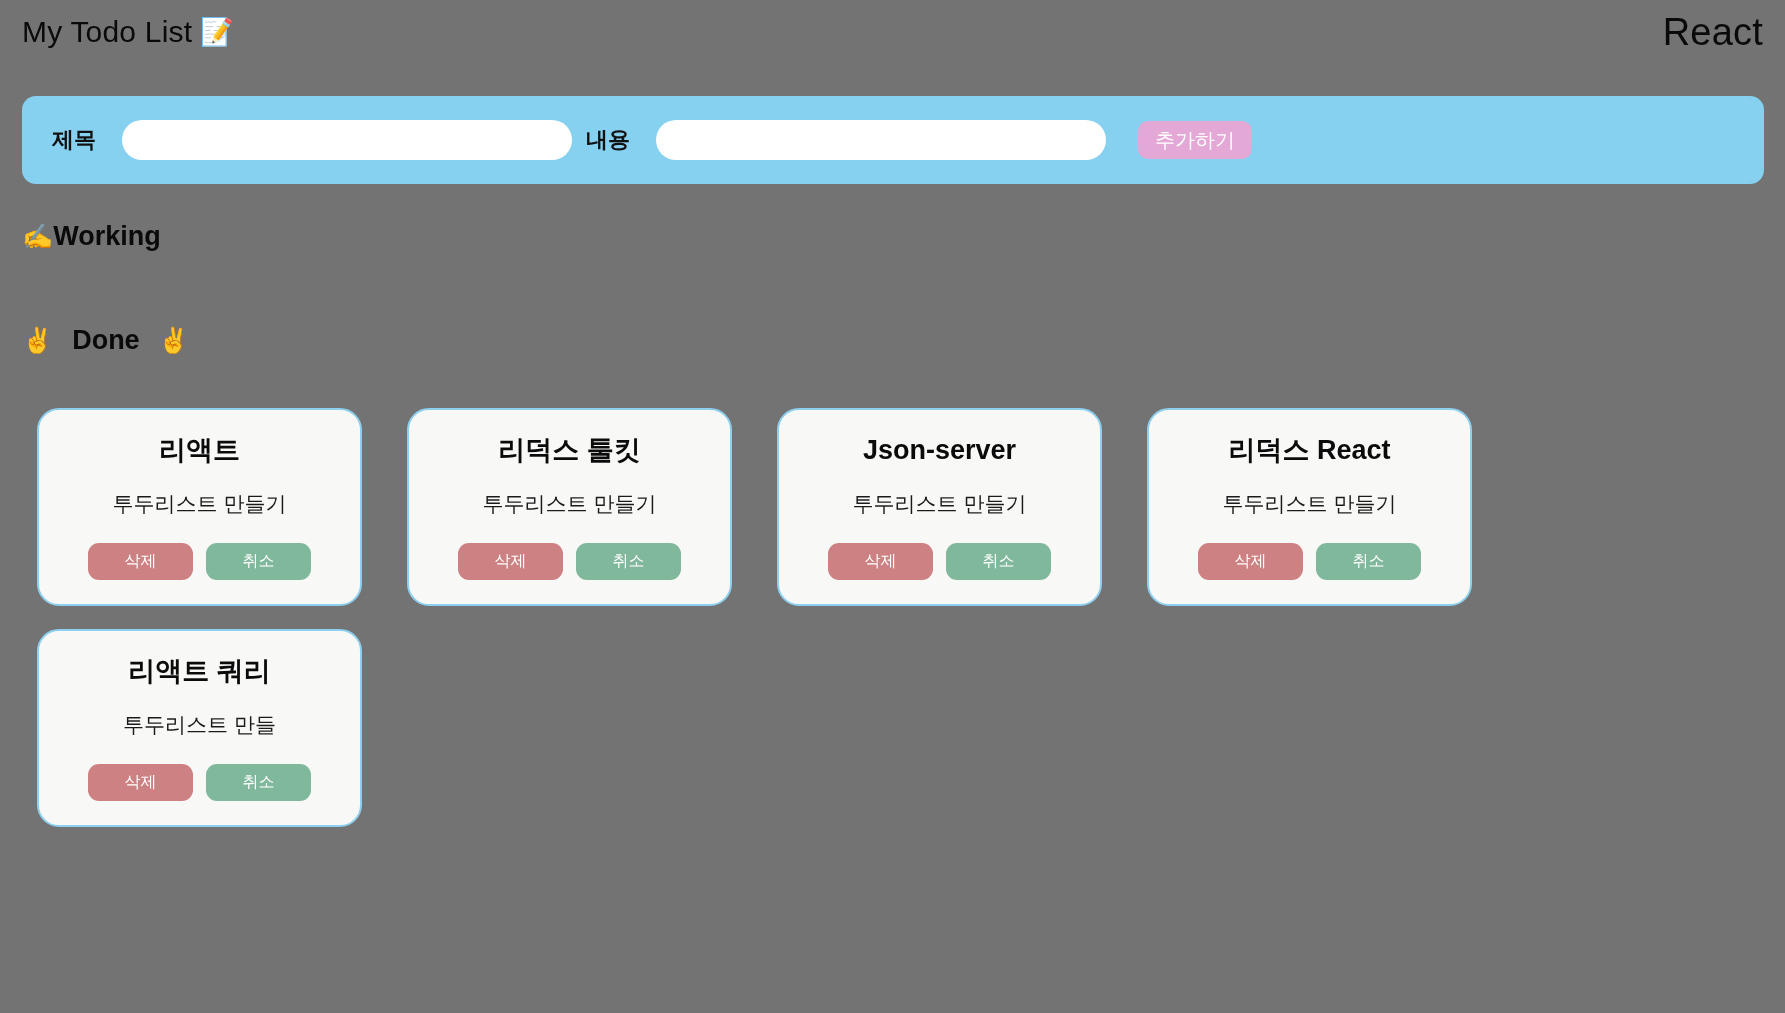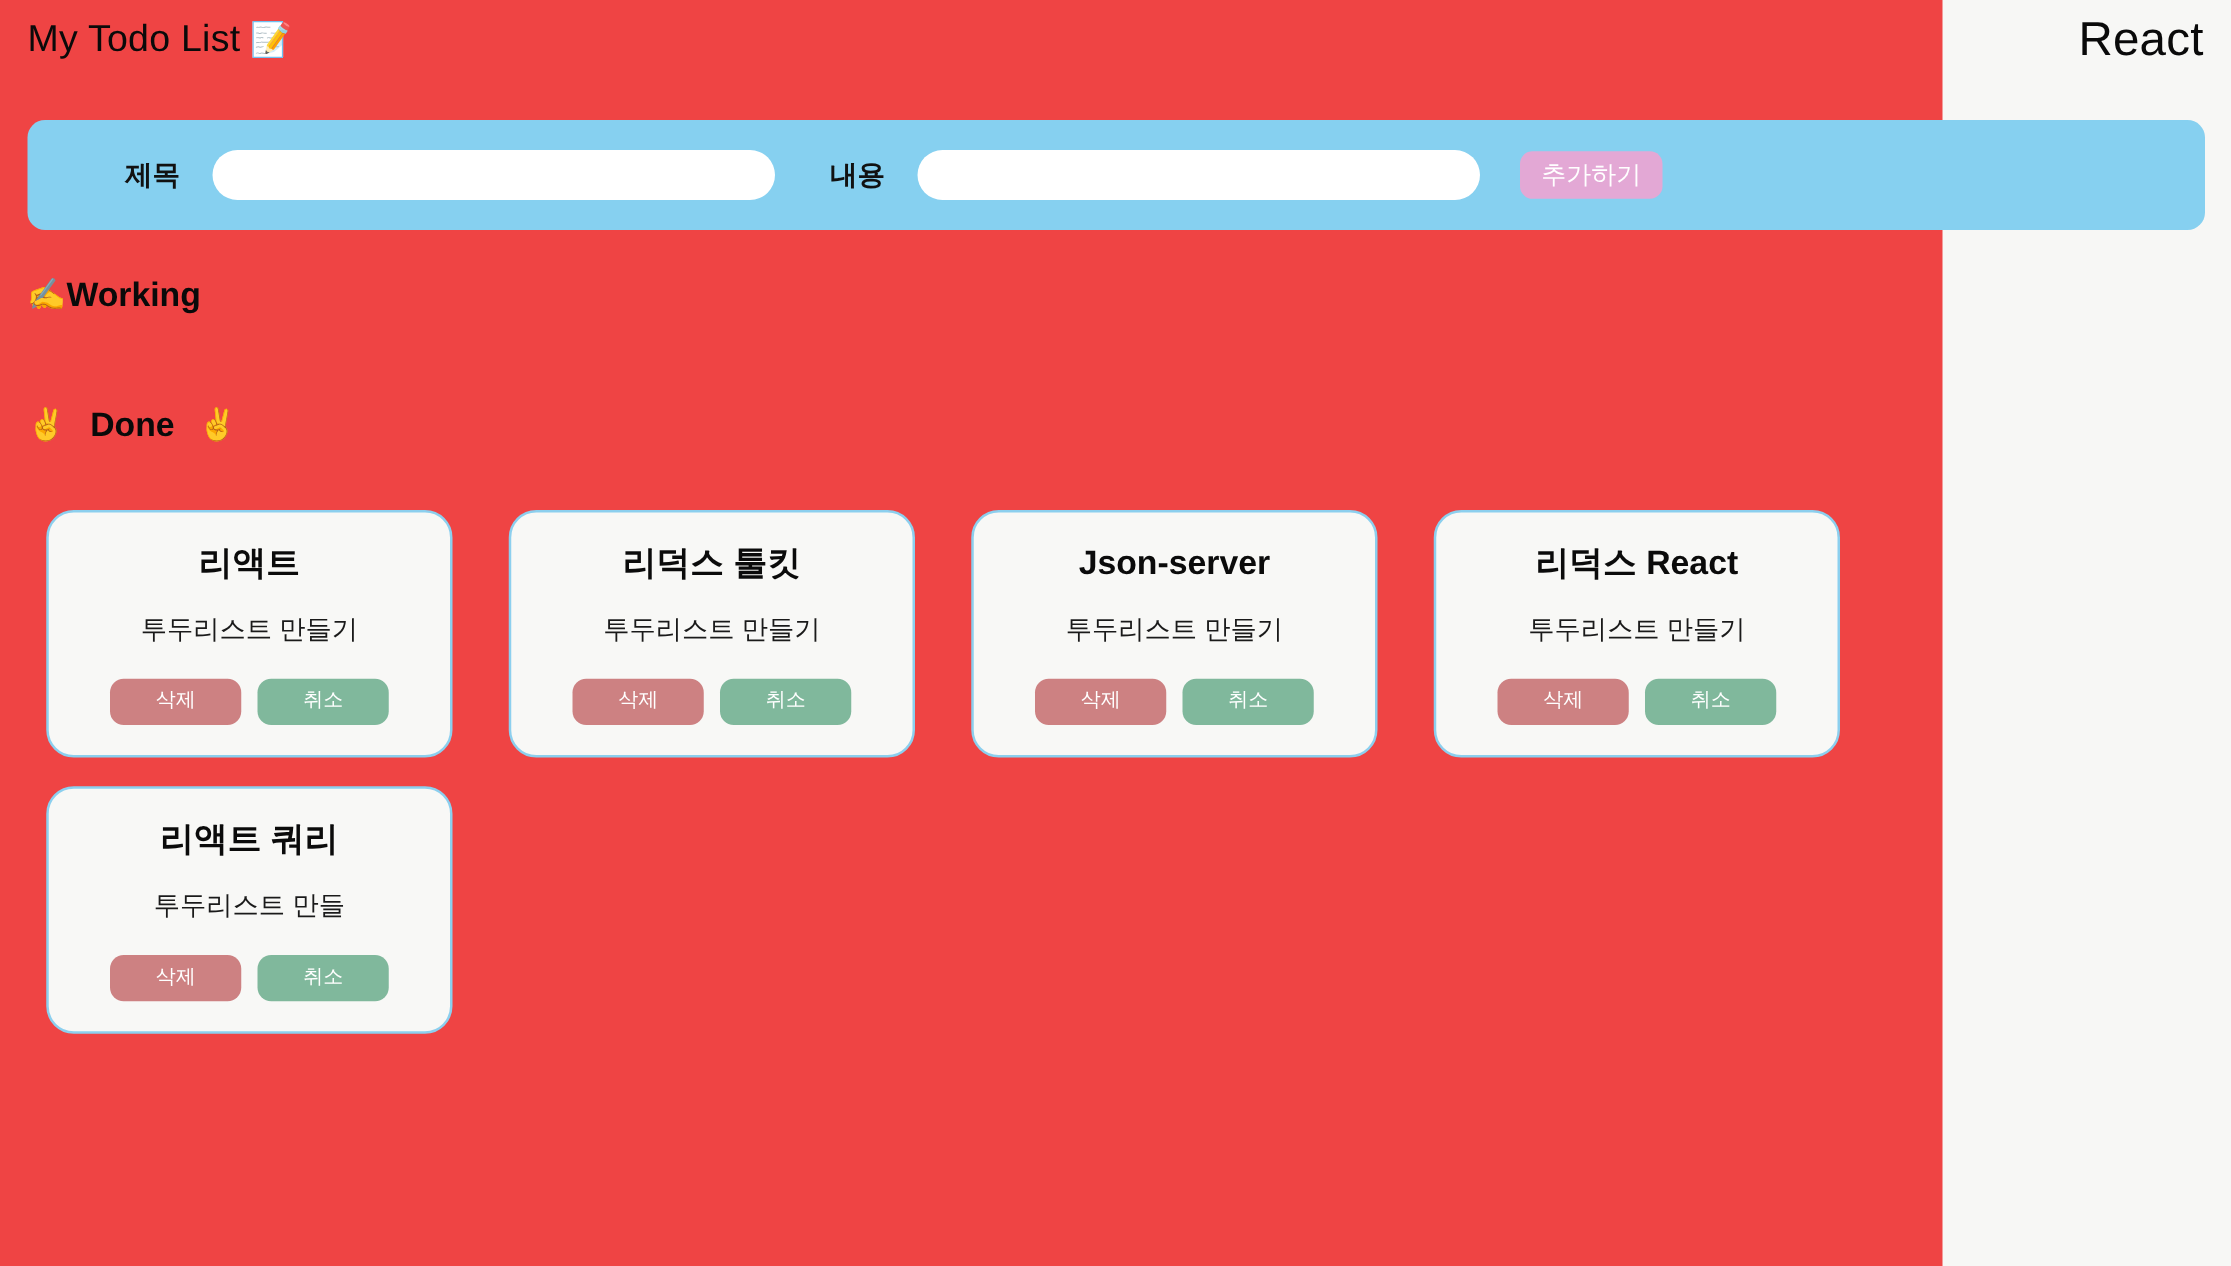--- a/index.html
+++ b/index.html
@@ -7,23 +7,23 @@
   html, body {
     width: 1785px;
     height: 1013px;
     background: #f7f7f5;
     font-family: "Liberation Sans", "DejaVu Sans", sans-serif;
     overflow: hidden;
   }
 
   .page {
     position: relative;
-    width: 1554px;
+    width: 1785px;
     height: 1013px;
-    background: #ef4444;
+    background: #737373;
   }
 
   
   .header {
     position: absolute;
     top: 0;
     left: 0;
     width: 1785px;
     height: 64px;
     display: flex;
@@ -57,30 +57,29 @@
   .input-bar {
     position: absolute;
     top: 96px;
     left: 22px;
     width: 1742px;
     height: 88px;
     background: #86d0f0;
     border-radius: 14px;
     display: flex;
     align-items: center;
-    padding-left: 48px;
   }
   .field-label {
     font-size: 22px;
     font-weight: 700;
     color: #111111;
     white-space: nowrap;
   }
   .label-title { margin-left: 30px; }
-  .label-body  { margin-left: 44px; }
+  .label-body  { margin-left: 14px; }
 
   .text-input {
     height: 40px;
     background: #ffffff;
     border: none;
     border-radius: 22px;
     outline: none;
     font-family: "Liberation Sans", "DejaVu Sans", sans-serif;
     font-size: 18px;
     color: #111;

